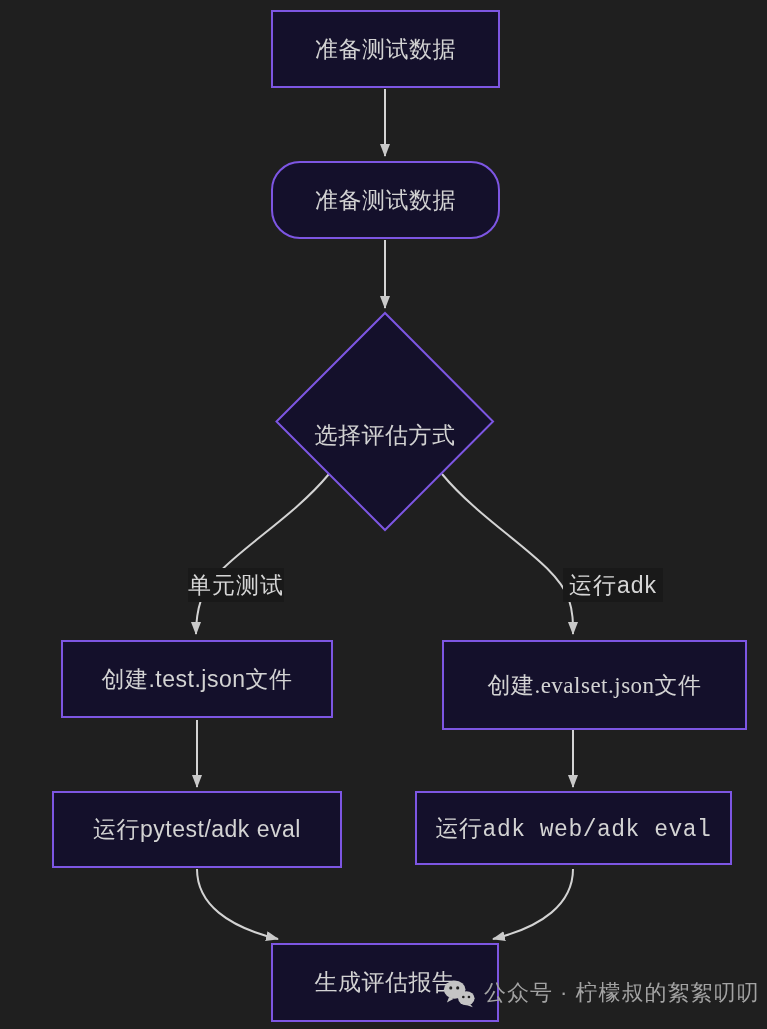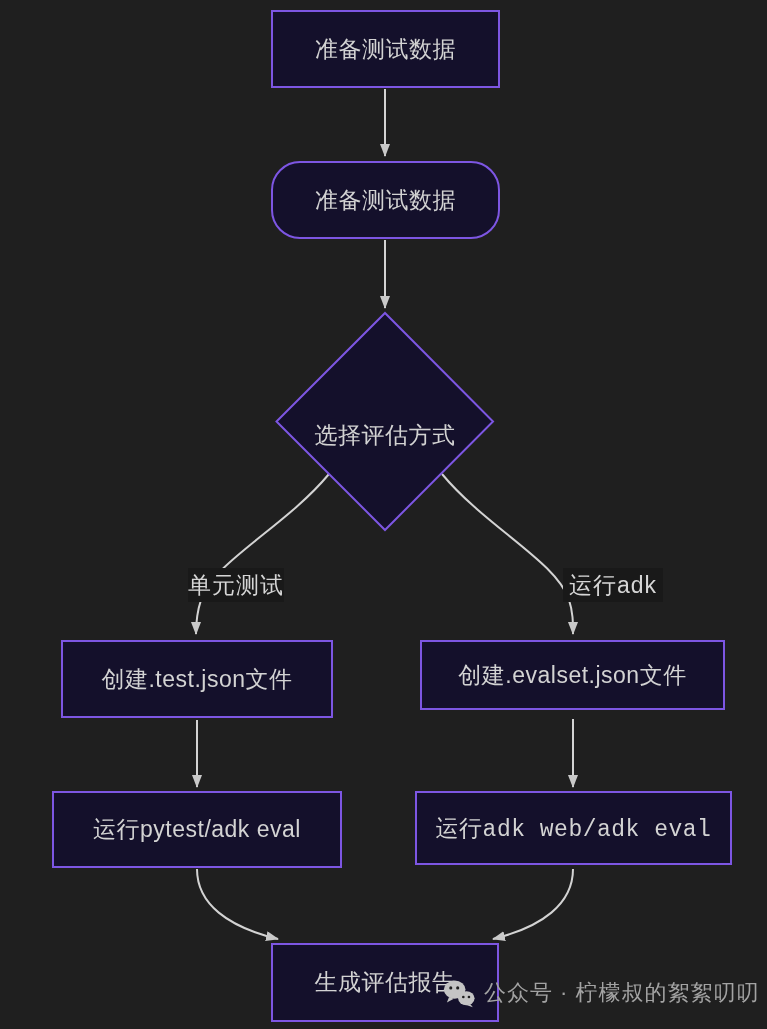--- a/index.html
+++ b/index.html
@@ -109,21 +109,21 @@
   </div>
 
   <div class="edge-label" style="left:522px; top:568px; width:100px; height:34px;">
     <span>运行adk</span>
   </div>
 
   <div class="node" style="left:61px; top:640px; width:272px; height:78px;">
     <span>创建.test.json文件</span>
   </div>
 
-  <div class="node" style="left:420px; top:640px; width:305px; height:70px;">
+  <div class="node" style="left:442px; top:640px; width:305px; height:90px;font-family:Liberation Serif, serif;">
     <span>创建.evalset.json文件</span>
   </div>
 
   <div class="node" style="left:52px; top:791px; width:290px; height:77px;">
     <span>运行pytest/adk eval</span>
   </div>
 
   <div class="node" style="left:415px; top:791px; width:317px; height:74px;font-family:Liberation Mono, monospace;">
     <span>运行adk web/adk eval</span>
   </div>

